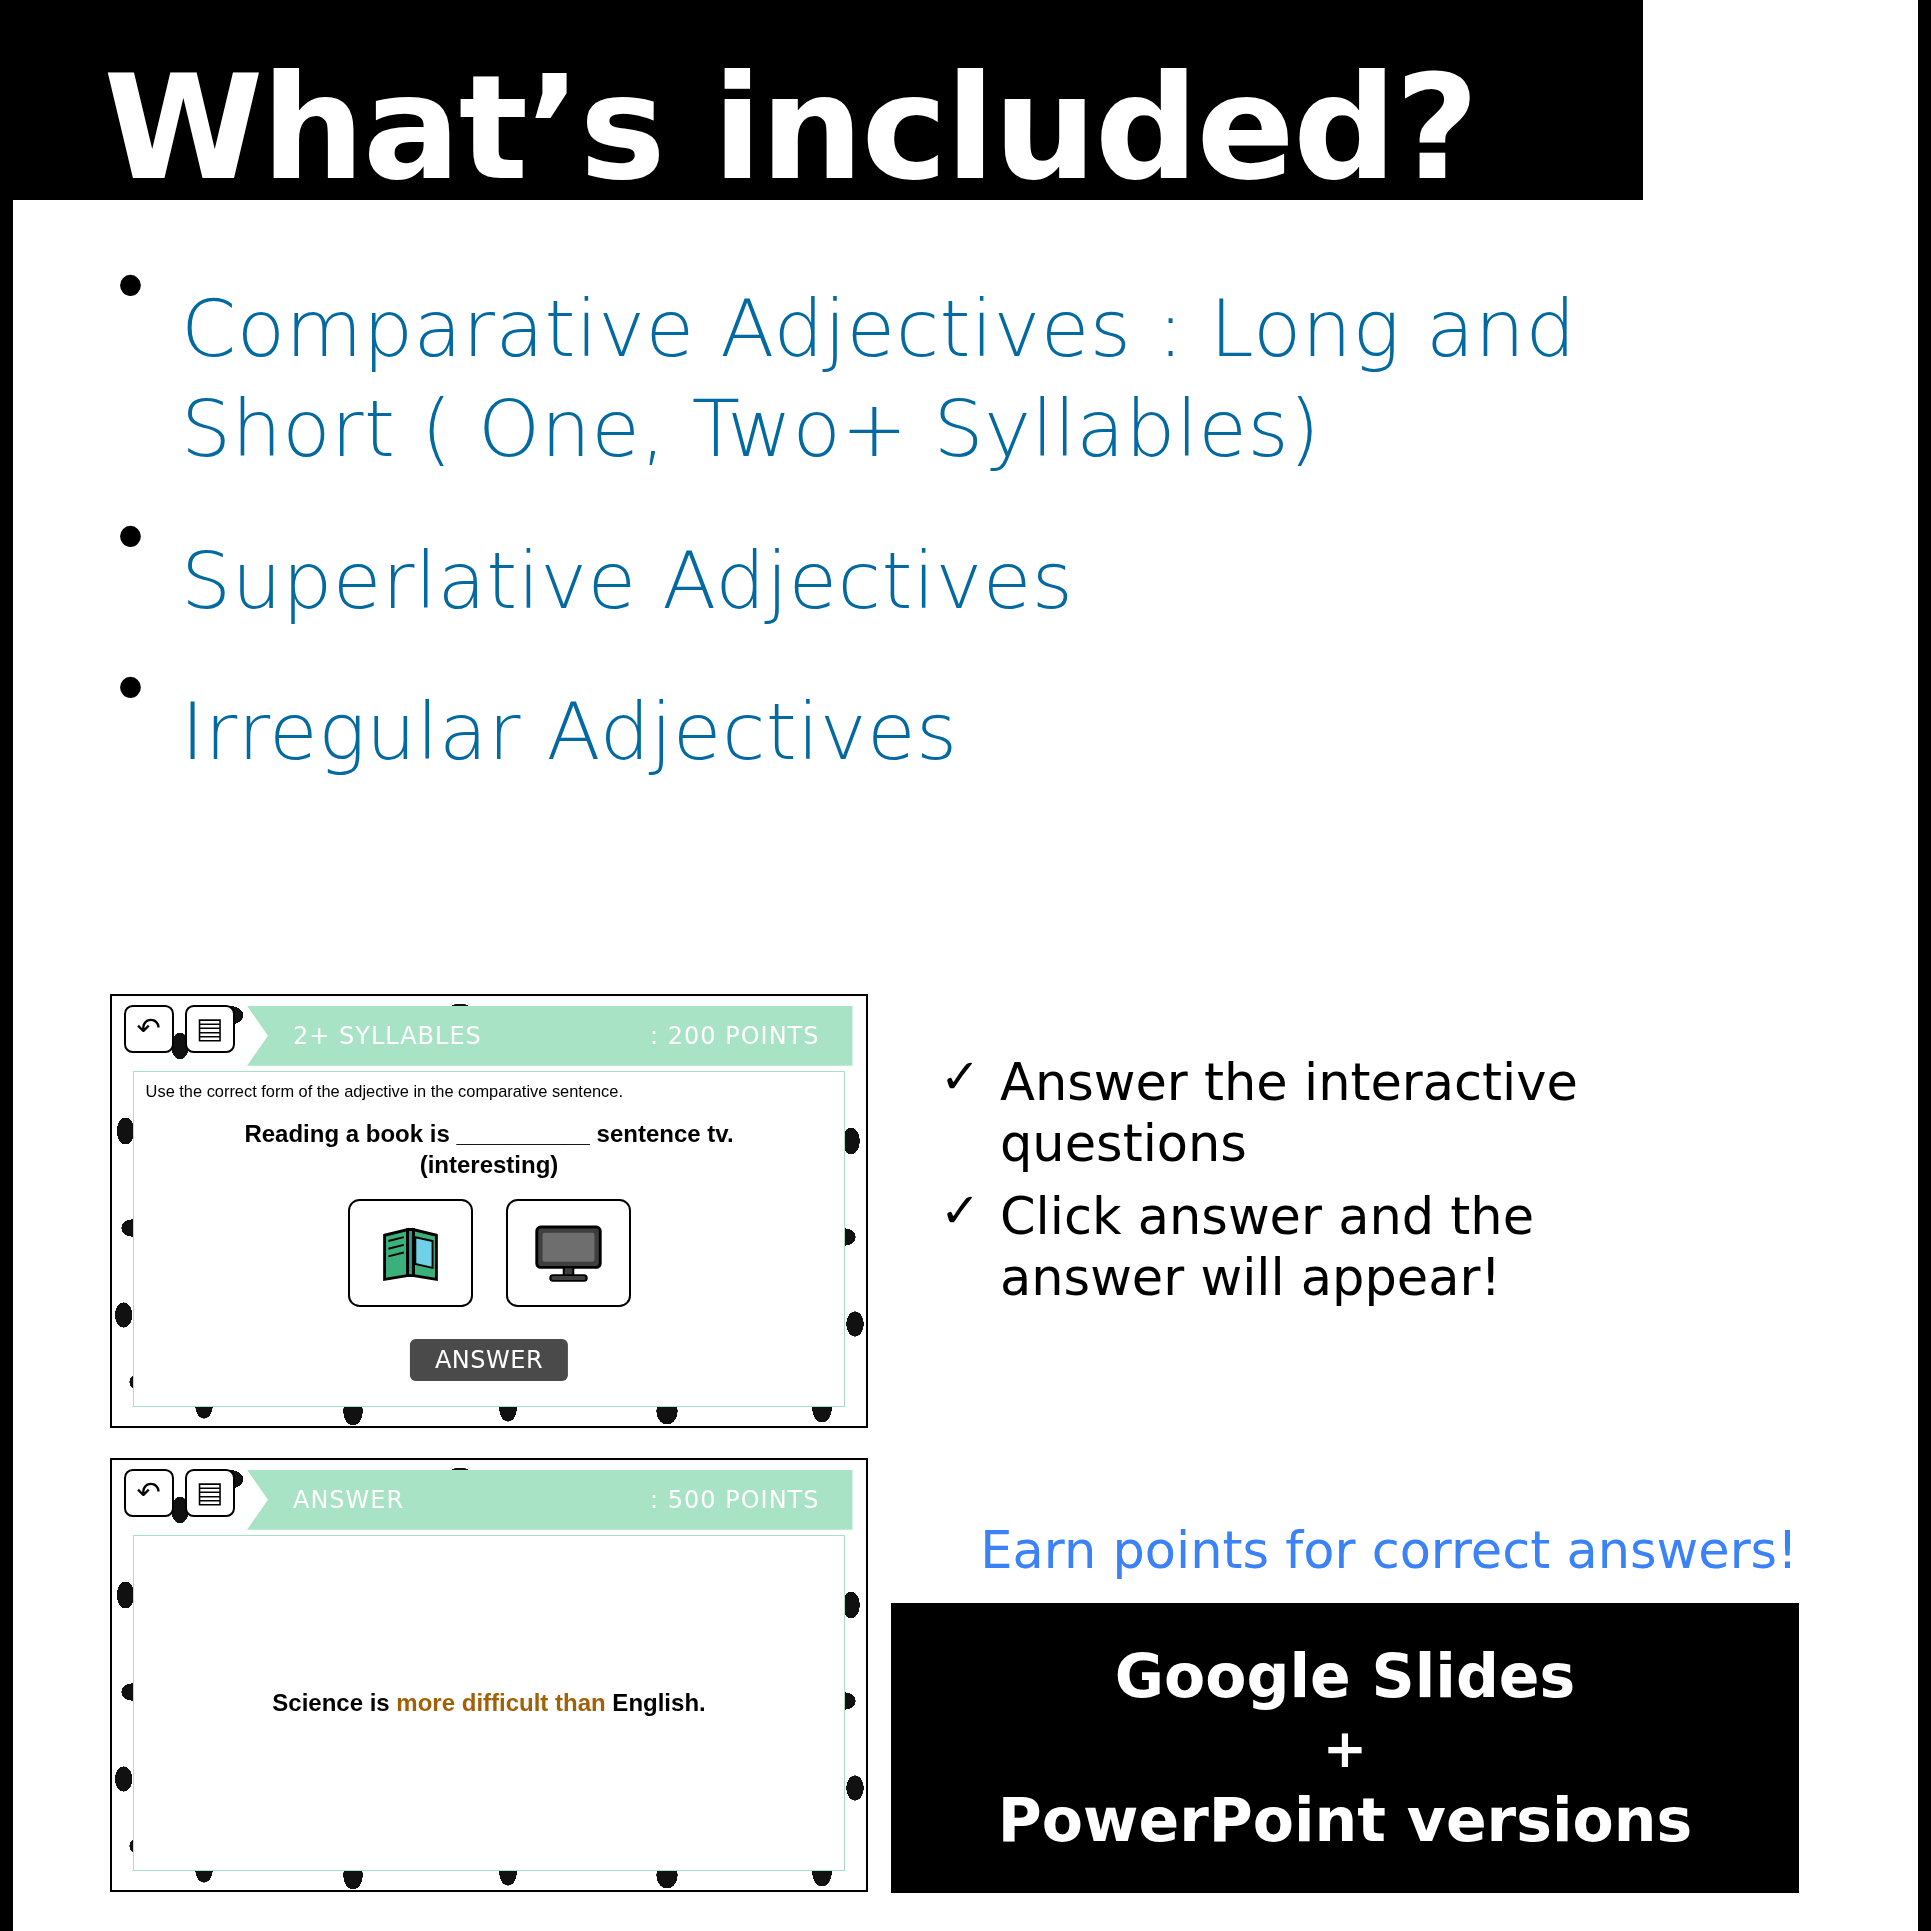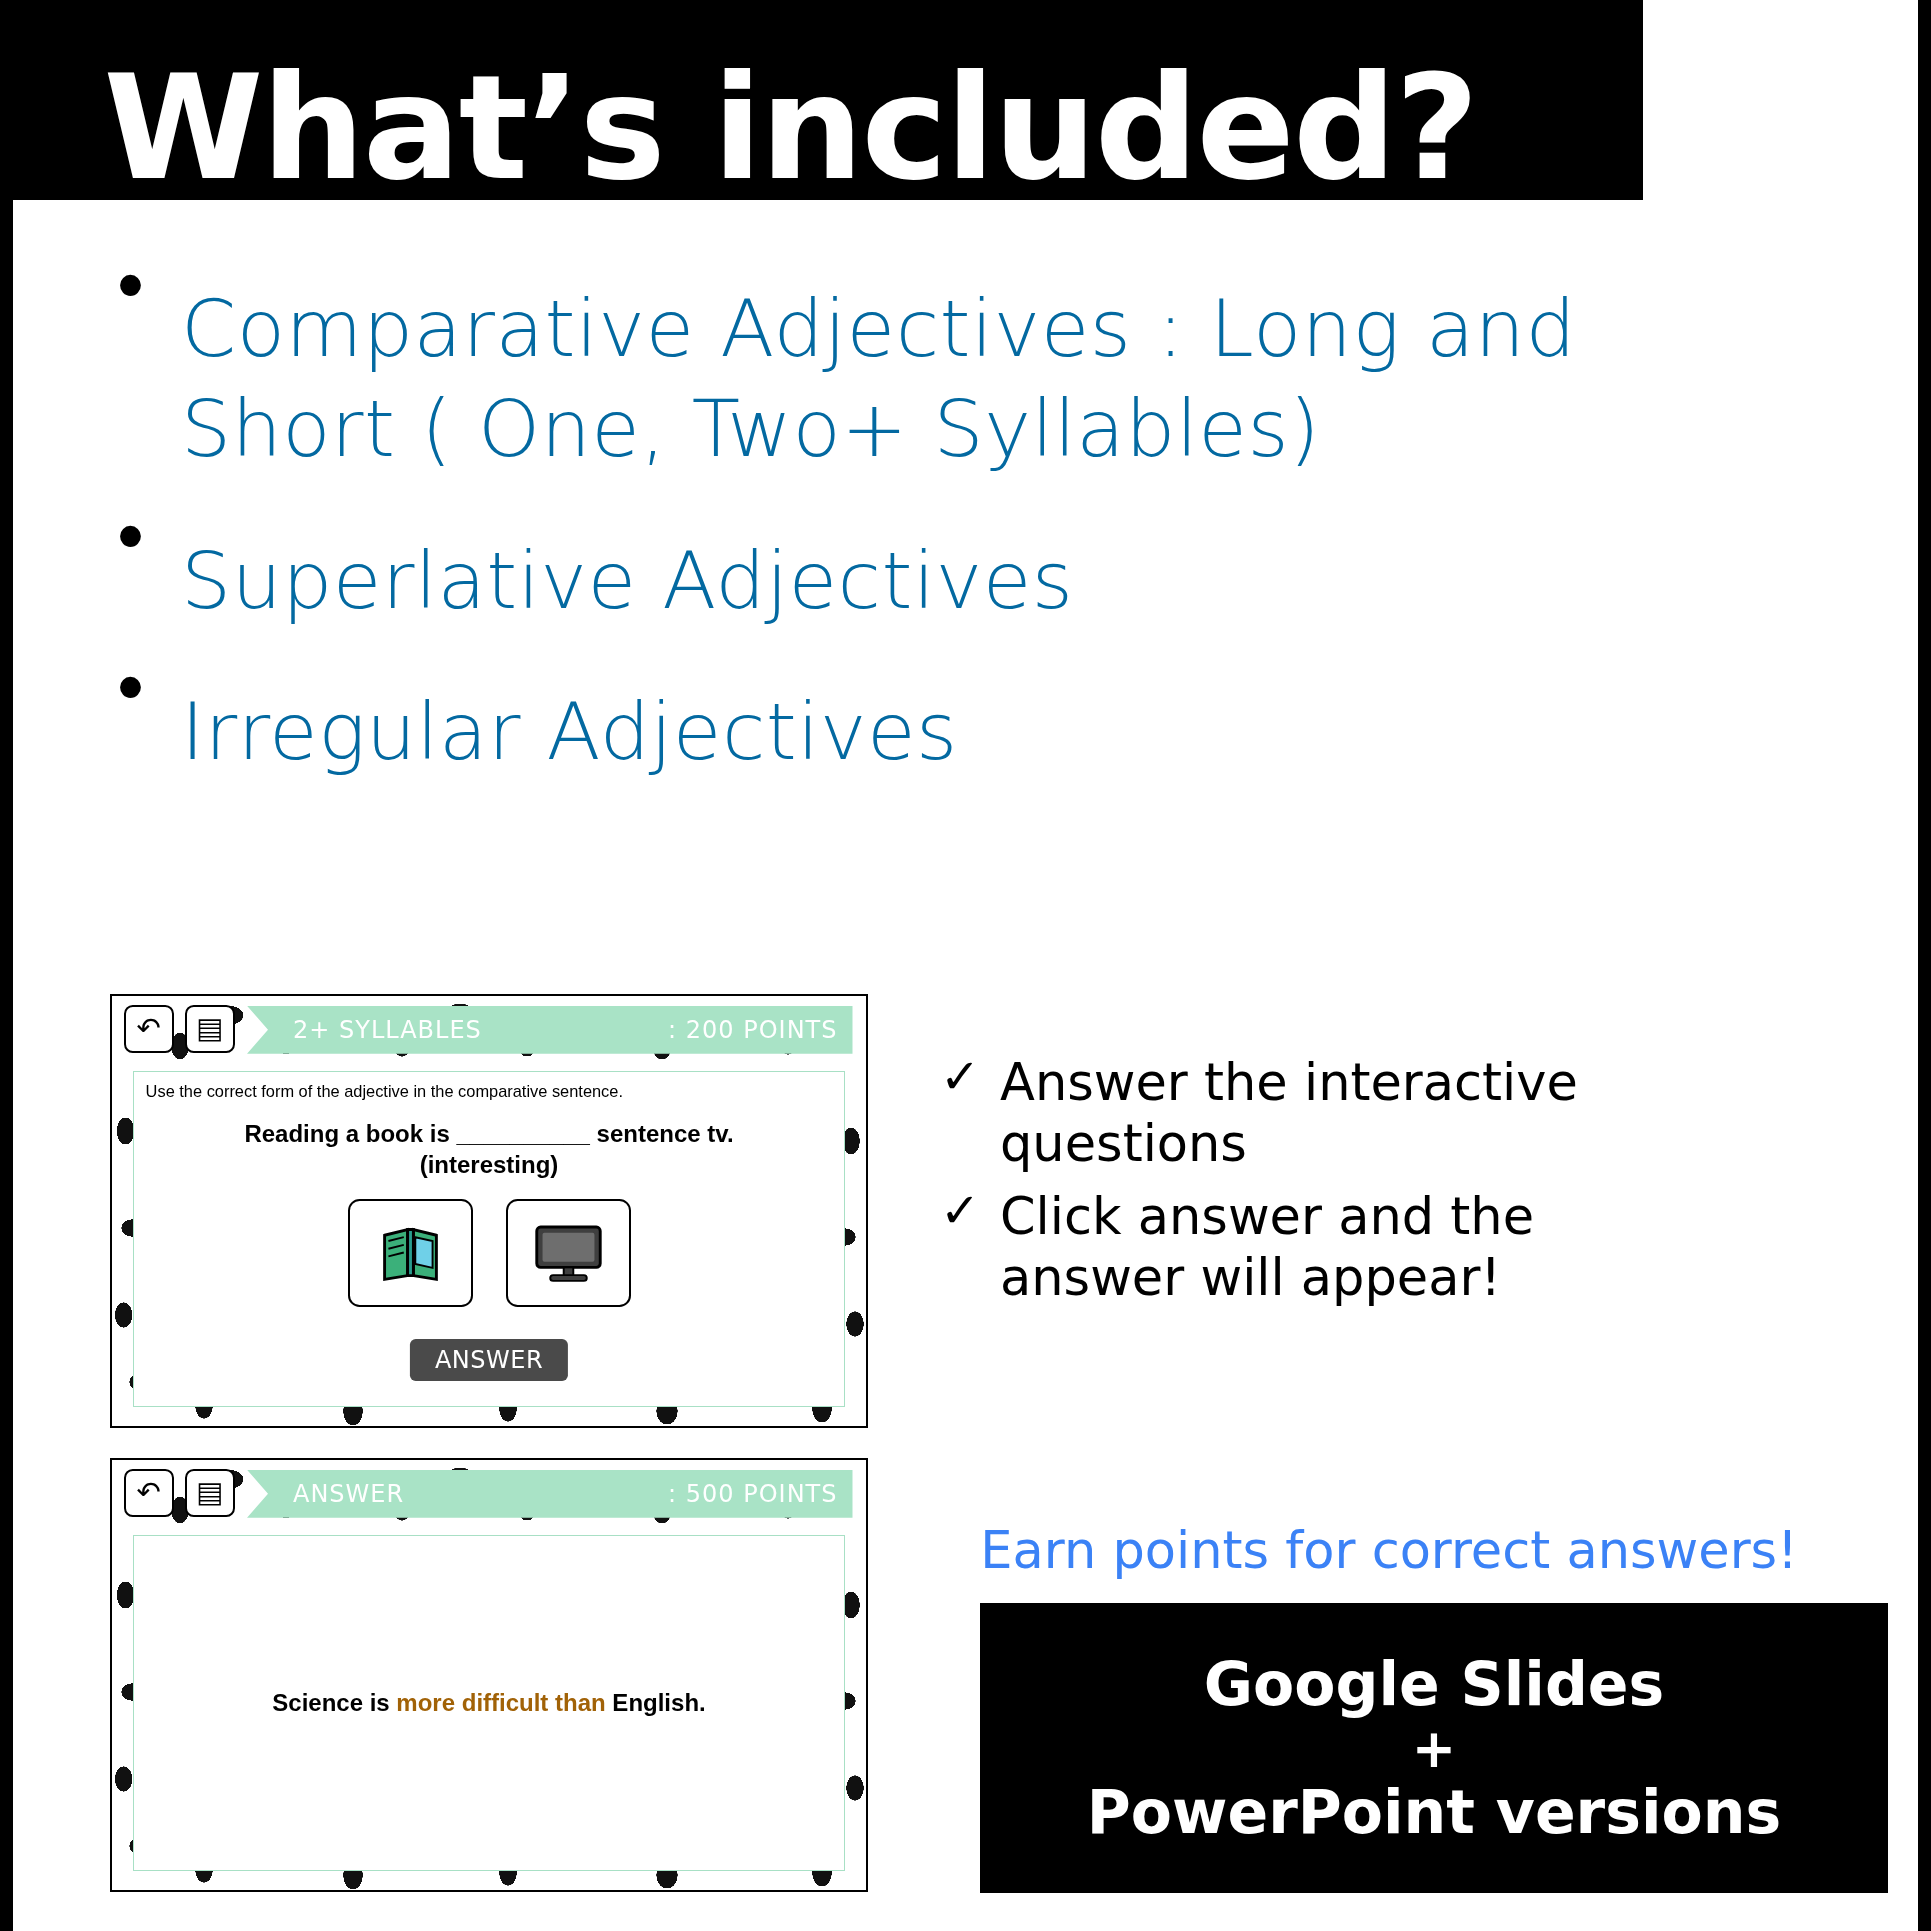--- a/index.html
+++ b/index.html
@@ -139,27 +139,27 @@
     bottom: 19.3px;
     background: #ffffff;
     border: 1.9px solid #a8e0c5;
     box-sizing: border-box;
   }
   .banner {
     position: absolute;
     left: 135px;
     top: 9.7px;
     right: 13.5px;
-    height: 48px;
+    height: 60px;
     background: #a9e3c6;
     clip-path: polygon(0 0, 100% 0, 100% 100%, 0 100%, 21px 50%);
     display: flex;
     align-items: center;
     justify-content: space-between;
-    padding: 0 15px 0 46px;
+    padding: 0 33px 0 46px;
     box-sizing: border-box;
   }
   .banner-label {
     color: #ffffff;
     font-size: 24px;
     letter-spacing: 1px;
     font-family: "DejaVu Sans", sans-serif;
   }
   .banner-points {
     color: #ffffff;
@@ -284,30 +284,30 @@
     top: 1521px;
     width: 966px;
     font-size: 51px;
     color: #3b82f6;
     font-family: "DejaVu Sans", sans-serif;
     font-weight: 500;
     text-align: center;
   }
   .format-box {
     position: absolute;
-    left: 967px;
+    left: 878px;
     top: 1603px;
     width: 908px;
     height: 290px;
     background: #000000;
     display: flex;
     flex-direction: column;
     align-items: center;
     justify-content: center;
-    gap: 3px;
+    gap: 11px;
   }
   .format-line {
     color: #ffffff;
     font-size: 60px;
     font-weight: bold;
     font-family: "DejaVu Sans", sans-serif;
     line-height: 1.15;
   }
   .format-plus {
     color: #ffffff;

